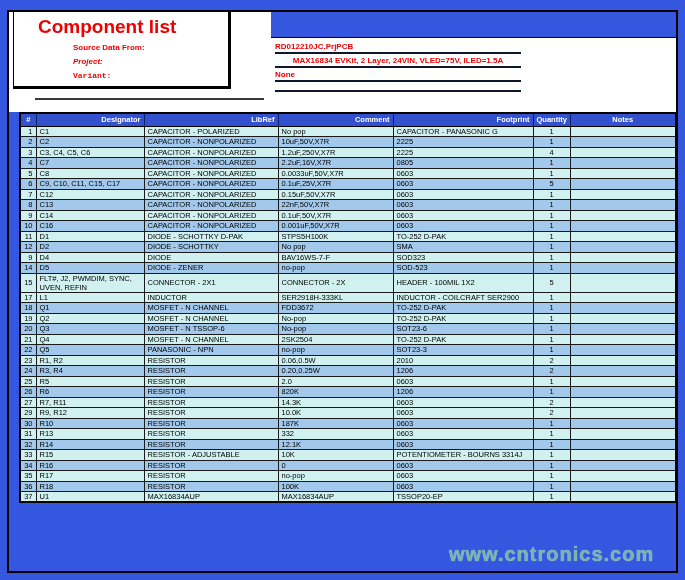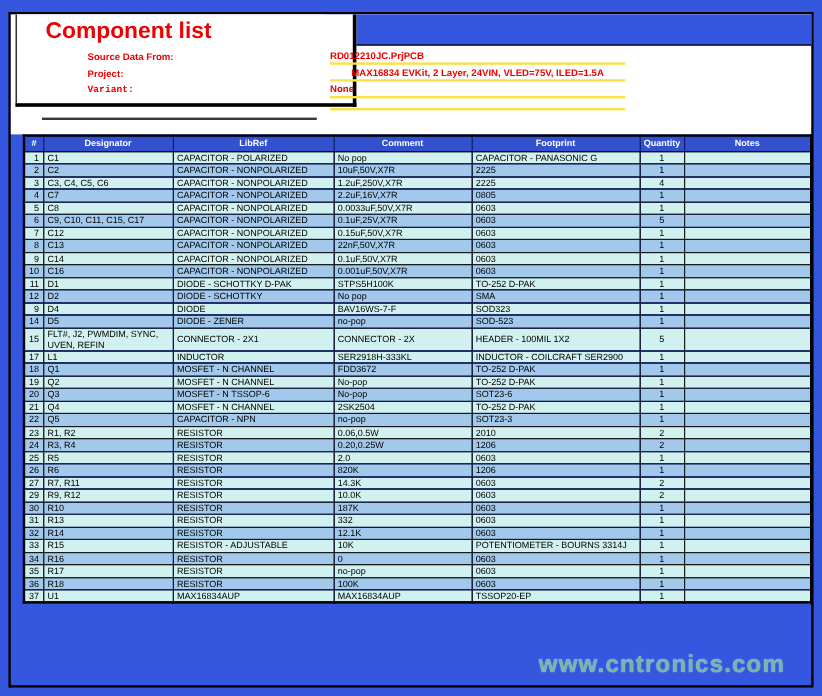--- a/index.html
+++ b/index.html
@@ -25,42 +25,42 @@
   .header-panel{
     position:absolute;left:9px;top:12px;width:667px;height:100px;
     background:#ffffff;
   }
   .top-band{
     position:absolute;left:271px;top:12px;width:405px;height:26px;
     background:var(--page-blue);
     border-bottom:1px solid #000;
   }
   .title-box{
-    position:absolute;left:13px;top:12px;width:284px;height:77px;
+    position:absolute;left:13px;top:12px;width:218px;height:77px;
     background:#ffffff;
     border-right:3px solid #000;
     border-bottom:3px solid #000;
     border-left:1px solid #000;
   }
   .page-title{
     position:absolute;left:24px;top:4px;
     color:var(--title-red);
     font-size:19px;font-weight:bold;letter-spacing:0px;
   }
   .field-label{
     position:absolute;left:24px;
     color:var(--title-red);
     font-size:8px;font-weight:bold;margin-left:35px;
   }
-  .fl-0{top:31px;} .fl-1{top:45px;} .fl-2{top:59px;font-family:Liberation Mono, monospace;}
+  .fl-0{top:31px;} .fl-1{top:45px;font-style:italic;} .fl-2{top:59px;font-family:Liberation Mono, monospace;}
   .field-value{
     position:absolute;left:275px;width:246px;height:12px;
     color:var(--title-red);
     font-size:8px;font-weight:bold;
-    border-bottom:2px solid #fde047;
+    border-bottom:2px solid #0f172a;
     white-space:nowrap;overflow:hidden;
   }
   .fv-0{top:42px;} .fv-1{top:56px;text-align:center;} .fv-2{top:70px;}
   .fv-3{top:84px;height:8px;}
   .left-rule{
     position:absolute;left:35px;top:98px;width:229px;height:0;
     border-top:2px solid #3a3a3a;
   }
   table.bom{
     position:absolute;left:19px;top:112px;width:656px;
@@ -70,21 +70,21 @@
   }
   table.bom th,table.bom td{
     border:1px solid var(--grid);
     padding:0 3px;
     overflow:hidden;
     vertical-align:middle;
   }
   table.bom thead th{
     background:var(--header-blue);
     color:#ffffff;font-weight:bold;
-    height:13px;text-align:center;
+    height:13px;text-align:right;
     border-left:1px solid #8fa3e8;
     border-right:1px solid #0c1f66;
     border-bottom:1px solid #000;
   }
   table.bom thead th.c-num,table.bom thead th.c-notes{text-align:center;}
   table.bom tbody td{height:10.5px;}
   tr.odd td{background:var(--row-odd);}
   tr.even td{background:var(--row-even);}
   td.c-num{text-align:right;padding-right:4px;}
   td.c-qty{text-align:center;}
@@ -321,21 +321,21 @@
     <td>Q4</td>
     <td>MOSFET - N CHANNEL</td>
     <td>2SK2504</td>
     <td>TO-252 D-PAK</td>
     <td class="c-qty">1</td>
     <td></td>
   </tr>
       <tr class="even">
     <td class="c-num">22</td>
     <td>Q5</td>
-    <td>CAPACITOR - NPN</td>
+    <td>PANASONIC - NPN</td>
     <td>no-pop</td>
     <td>SOT23-3</td>
     <td class="c-qty">1</td>
     <td></td>
   </tr>
       <tr class="odd">
     <td class="c-num">23</td>
     <td>R1, R2</td>
     <td>RESISTOR</td>
     <td>0.06,0.5W</td>

